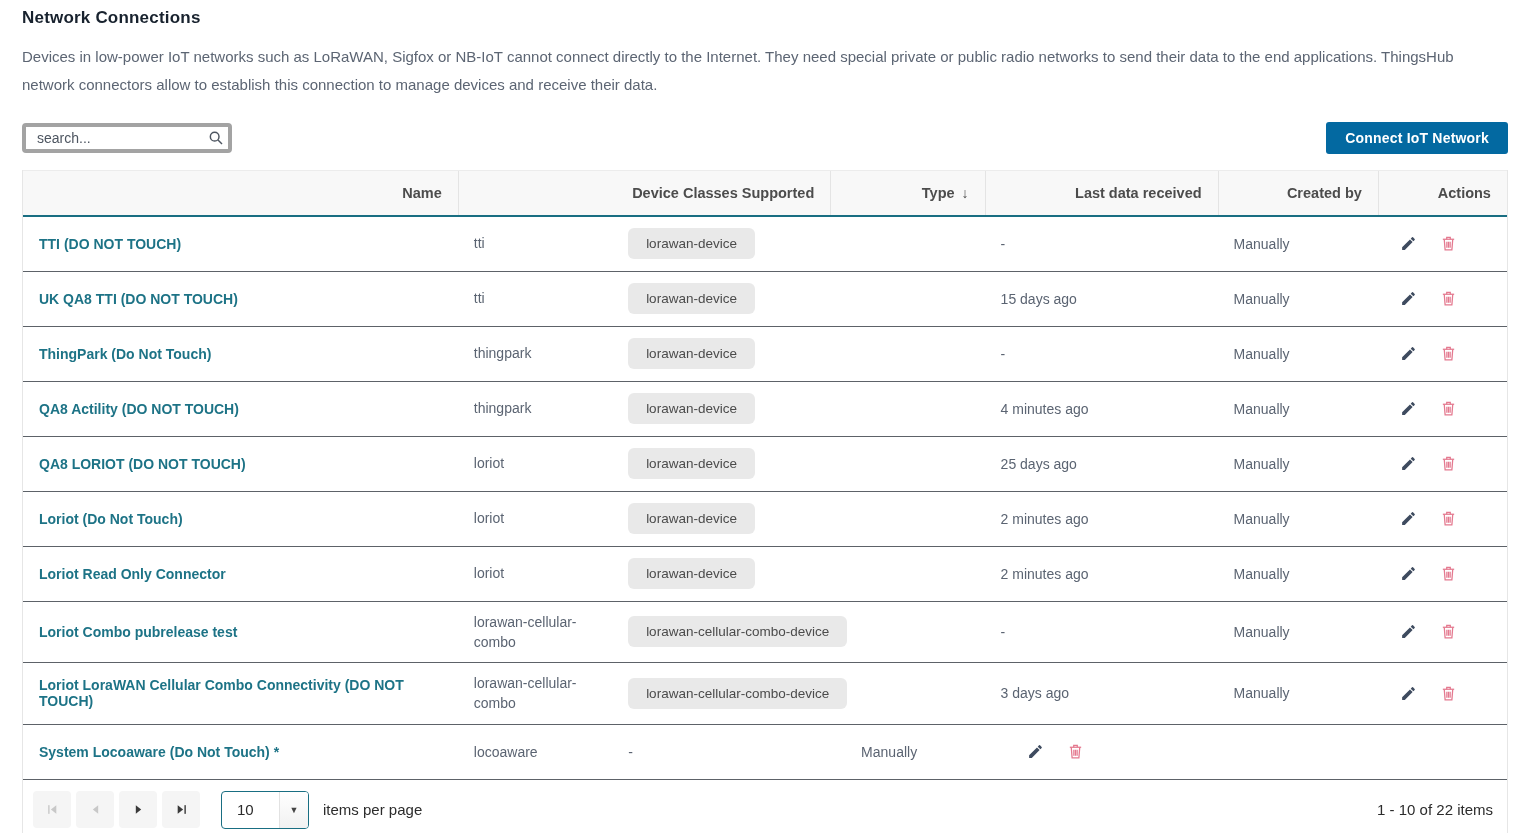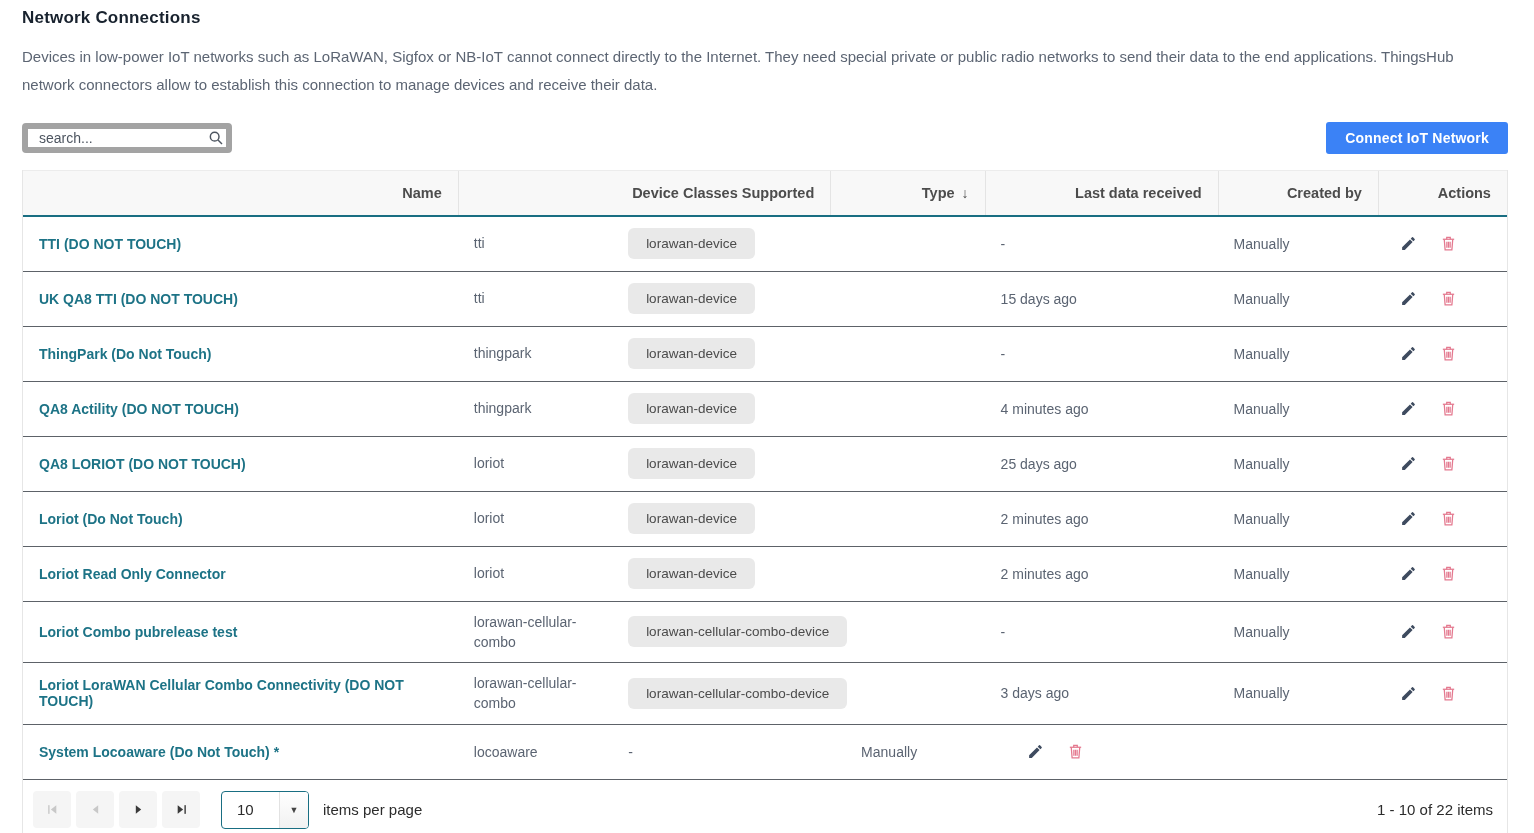--- a/index.html
+++ b/index.html
@@ -13,28 +13,28 @@
 
   .page-title { font-size: 17px; font-weight: bold; color: #18222e; letter-spacing: .2px; }
   .page-desc {
     margin-top: 15px; font-size: 15px; line-height: 1.85; color: #5c6573;
     max-width: 1470px;
   }
 
   .toolbar { margin-top: 23px; display: flex; align-items: center; justify-content: space-between; }
   .search-wrap { position: relative; width: 210px; }
   .search-input {
-    width: 210px; height: 30px; border: 6px solid #a3a3a3; border-radius: 4px;
+    width: 210px; height: 30px; border: 4px solid #a3a3a3; border-radius: 4px;
     padding: 0 30px 0 11px; font-size: 14px; color: #333; outline: none;
     font-family: "Liberation Sans", sans-serif; background: #fff;
   }
   .search-input::placeholder { color: #4d5560; opacity: 1; }
   .search-icon { position: absolute; right: 8px; top: 7px; width: 16px; height: 16px; }
   .btn-primary {
-    background: #3b82f6; color: #ffffff; border: none; border-radius: 3px;
+    background: #0369a1; color: #ffffff; border: none; border-radius: 3px;
     height: 32px; padding: 0 19px; font-size: 14px; font-weight: bold;
     font-family: "Liberation Sans", sans-serif; cursor: pointer; letter-spacing: .2px;
   }
 
   .grid { margin-top: 16px; border: 1px solid #e6e6e6; border-top: none; background: #fff; }
   .thead {
     display: flex; background: #f8f8f8; border-top: 1px solid #ececec;
     border-bottom: 2px solid #196e82; min-height: 47px; align-items: center;
   }
   .th {

